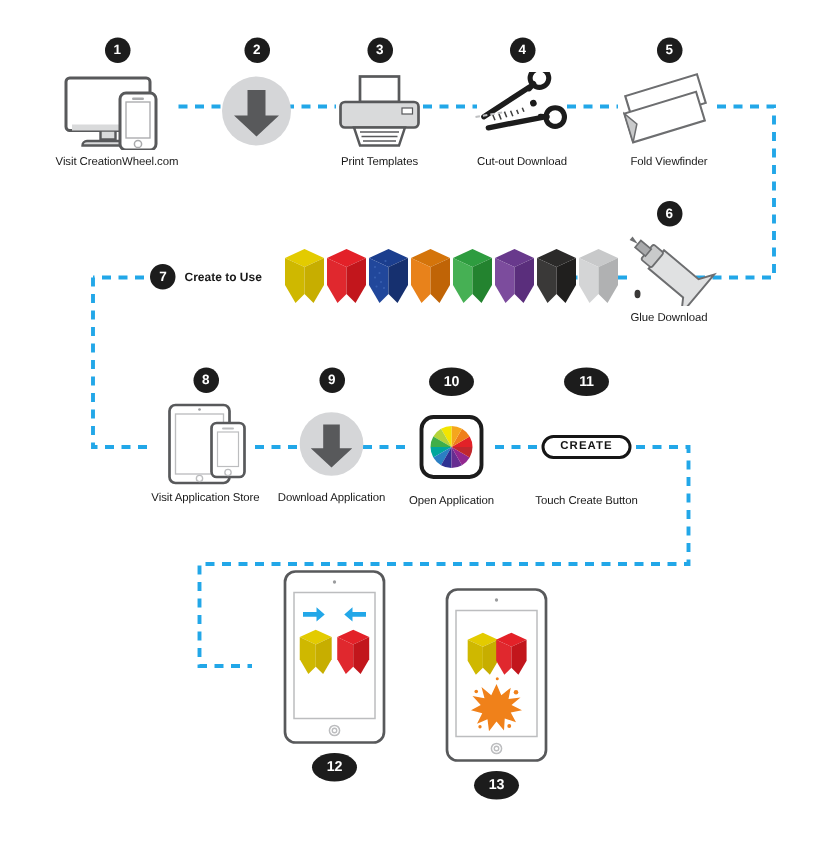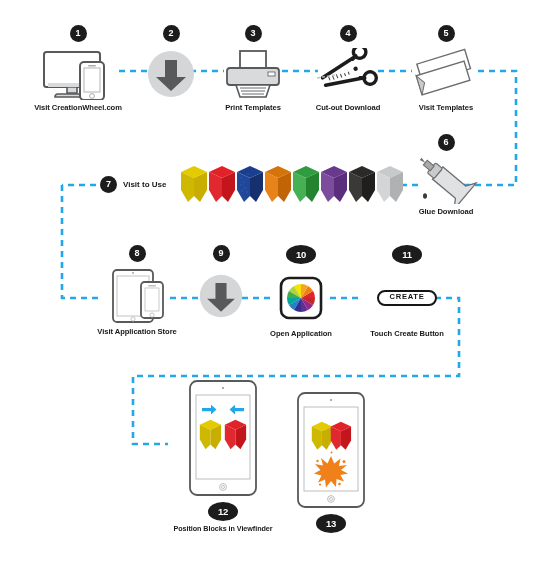--- a/index.html
+++ b/index.html
@@ -46,21 +46,21 @@
     letter-spacing: -0.2px;
   }
   .badge.wide { width: 30px; height: 19px; line-height: 19px; font-size: 9.5px; }
   .art {
     display: flex;
     align-items: center;
     justify-content: center;
   }
   .caption {
     font-size: 7.6px;
-    font-weight: bold;
+    font-weight: normal;
     color: #181818;
     line-height: 10.5px;
     letter-spacing: -0.05px;
     white-space: pre-line;
     margin-top: 3px;
   }
   .caption.small { font-size: 7.2px; }
   .ready-label {
     font-size: 8px;
     font-weight: bold;
@@ -198,42 +198,42 @@
     <div class="badge">5</div>
     <div class="art" style="height:52px; margin-top:6px;">
       <svg width="74" height="52" viewBox="0 0 74 52">
         <g transform="rotate(-17 37 26)">
           <rect x="12" y="8" width="50" height="20" fill="#fff" stroke="#6D6E70" stroke-width="1.4"></rect>
           <rect x="8" y="19" width="50" height="20" fill="#fff" stroke="#6D6E70" stroke-width="1.4"></rect>
           <path d="M8 19 L14 28 L8 39 z" fill="#C9CACB" stroke="#6D6E70" stroke-width="1"></path>
         </g>
       </svg>
     </div>
-    <div class="caption">Visit Templates</div>
+    <div class="caption">Fold Viewfinder</div>
   </div>
 
   <div class="node" style="left:405px; top:134px; width:82px;">
     <div class="badge">6</div>
     <div class="art" style="height:48px; margin-top:5px;">
       <svg width="74" height="48" viewBox="0 0 74 48">
         <g transform="rotate(40 37 24)">
           <path d="M26 16 h30 l6 -9 v34 l-6 -9 h-30 z" fill="#E0E1E2" stroke="#6D6E70" stroke-width="1.3"></path>
           <rect x="18" y="17.5" width="9" height="13" rx="1.5" fill="#C9CACB" stroke="#6D6E70" stroke-width="1.2"></rect>
           <path d="M10 21 h9 v6 h-9 z" fill="#A9AAAC" stroke="#6D6E70" stroke-width="1.1"></path>
           <path d="M4 22.5 L10 24 L4 25.5 z" fill="#6D6E70"></path>
         </g>
         <ellipse cx="16" cy="40" rx="2" ry="2.8" fill="#3A3938"></ellipse>
       </svg>
     </div>
     <div class="caption">Glue Download</div>
   </div>
 
   <div class="row-ready" style="left:100px; top:165px;">
     <div class="badge" style="margin:0;">7</div>
-    <div class="ready-label">Visit to Use</div>
+    <div class="ready-label">Create to Use</div>
     <div class="cubes" style="margin-left:8px;">
       <svg class="cube" width="28" height="38" viewBox="0 0 28 38">
           <path d="M14 1 L27 7 L14 13 L1 7 z" fill="#E3CB00"></path>
           <path d="M1 7 L14 13 L14 31 L8 37 L1 25 z" fill="#CFB800"></path>
           <path d="M27 7 L14 13 L14 31 L20 37 L27 25 z" fill="#C7AE00"></path>
         </svg>
       <svg class="cube" width="28" height="38" viewBox="0 0 28 38">
           <path d="M14 1 L27 7 L14 13 L1 7 z" fill="#E32128"></path>
           <path d="M1 7 L14 13 L14 31 L8 37 L1 25 z" fill="#E0282E"></path>
           <path d="M27 7 L14 13 L14 31 L20 37 L27 25 z" fill="#C2161C"></path>
@@ -298,20 +298,21 @@
   </div>
 
   <div class="node" style="left:182px; top:245px; width:78px;">
     <div class="badge">9</div>
     <div class="art" style="height:56px; margin-top:6px;">
       <svg width="48" height="48" viewBox="0 0 52 52">
         <circle cx="26" cy="26" r="23" fill="#D5D6D8"></circle>
         <path d="M20 12 h12 v17 h9 l-15 14 l-15 -14 h9 z" fill="#58595B"></path>
       </svg>
     </div>
+    <div class="caption">Download Application</div>
   </div>
 
   <div class="node" style="left:263px; top:245px; width:76px;">
     <div class="badge wide">10</div>
     <div class="art" style="height:56px; margin-top:6px;">
       <svg width="44" height="44" viewBox="0 0 44 44">
         <rect x="2" y="2" width="40" height="40" rx="8" fill="#fff" stroke="#1C1C1C" stroke-width="2.6"></rect>
         <g transform="translate(22,22)">
           <path d="M0 0 L14 0 A14 14 0 0 0 12.12 -7 z" fill="#E32128"></path>
           <path d="M0 0 L12.12 -7 A14 14 0 0 0 7 -12.12 z" fill="#EF7F1A"></path>
@@ -324,21 +325,21 @@
           <path d="M0 0 L-7 12.12 A14 14 0 0 0 0 14 z" fill="#2E3192"></path>
           <path d="M0 0 L0 14 A14 14 0 0 0 7 12.12 z" fill="#662D91"></path>
           <path d="M0 0 L7 12.12 A14 14 0 0 0 12.12 7 z" fill="#92278F"></path>
           <path d="M0 0 L12.12 7 A14 14 0 0 0 14 0 z" fill="#C1272D"></path>
         </g>
       </svg>
     </div>
     <div class="caption">Open Application</div>
   </div>
 
-  <div class="node" style="left:364px; top:245px; width:86px;">
+  <div class="node" style="left:348px; top:245px; width:86px;">
     <div class="badge wide">11</div>
     <div class="art" style="height:56px; margin-top:6px;">
       <span class="create-btn">CREATE</span>
     </div>
     <div class="caption">Touch Create Button</div>
   </div>
 
   <div class="node" style="left:163px; top:378px; width:120px;">
     <div class="art" style="height:120px;">
       <svg width="82" height="118" viewBox="0 0 82 118">
@@ -362,21 +363,20 @@
         </g>
 
         <g transform="translate(42,40) scale(0.82)">
           <path d="M14 1 L27 7 L14 13 L1 7 z" fill="#E32128"></path>
           <path d="M1 7 L14 13 L14 31 L8 37 L1 25 z" fill="#E0282E"></path>
           <path d="M27 7 L14 13 L14 31 L20 37 L27 25 z" fill="#C2161C"></path>
         </g>
       </svg>
     </div>
     <div class="badge wide" style="margin-top:4px;">12</div>
-    <div class="caption small">Position Blocks in Viewfinder</div>
   </div>
 
   <div class="node" style="left:271px; top:390px; width:120px;">
     <div class="art" style="height:120px;">
       <svg width="82" height="118" viewBox="0 0 82 118">
         <rect x="8" y="2" width="66" height="114" rx="7" fill="#fff" stroke="#58595B" stroke-width="1.8"></rect>
         <rect x="14" y="16" width="54" height="84" fill="#fff" stroke="#BCBDBF" stroke-width="1"></rect>
         <circle cx="41" cy="9" r="1.1" fill="#9A9B9D"></circle>
         <circle cx="41" cy="108" r="3.4" fill="none" stroke="#BCBDBF" stroke-width="1"></circle>
         <circle cx="41" cy="108" r="1.5" fill="none" stroke="#BCBDBF" stroke-width="0.9"></circle>

